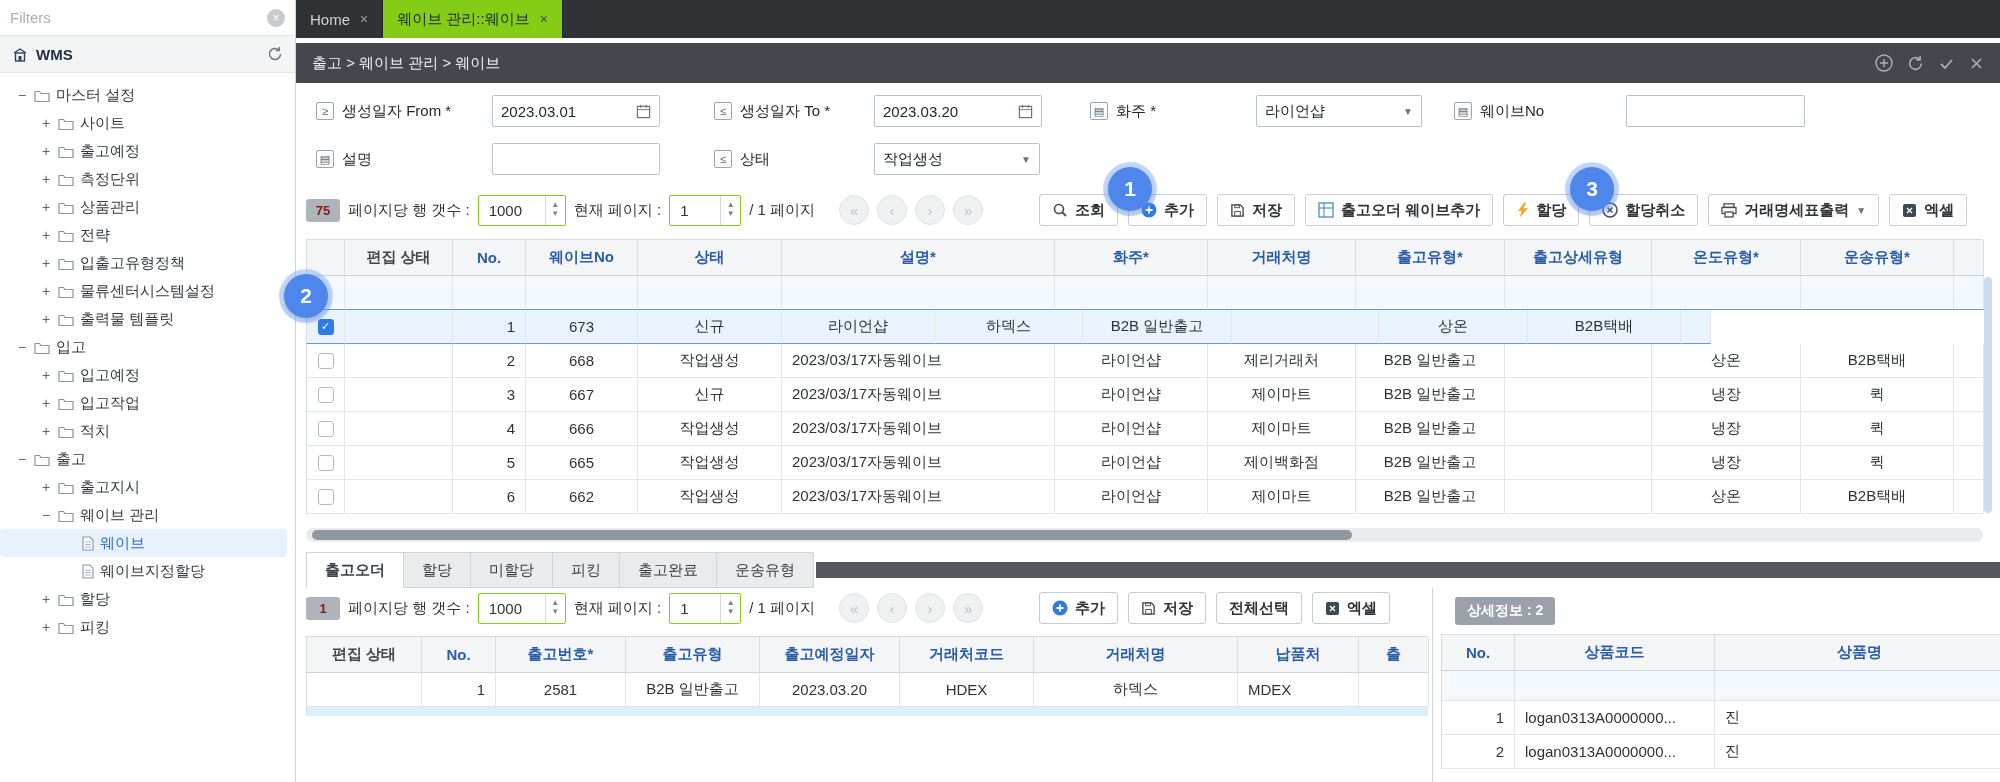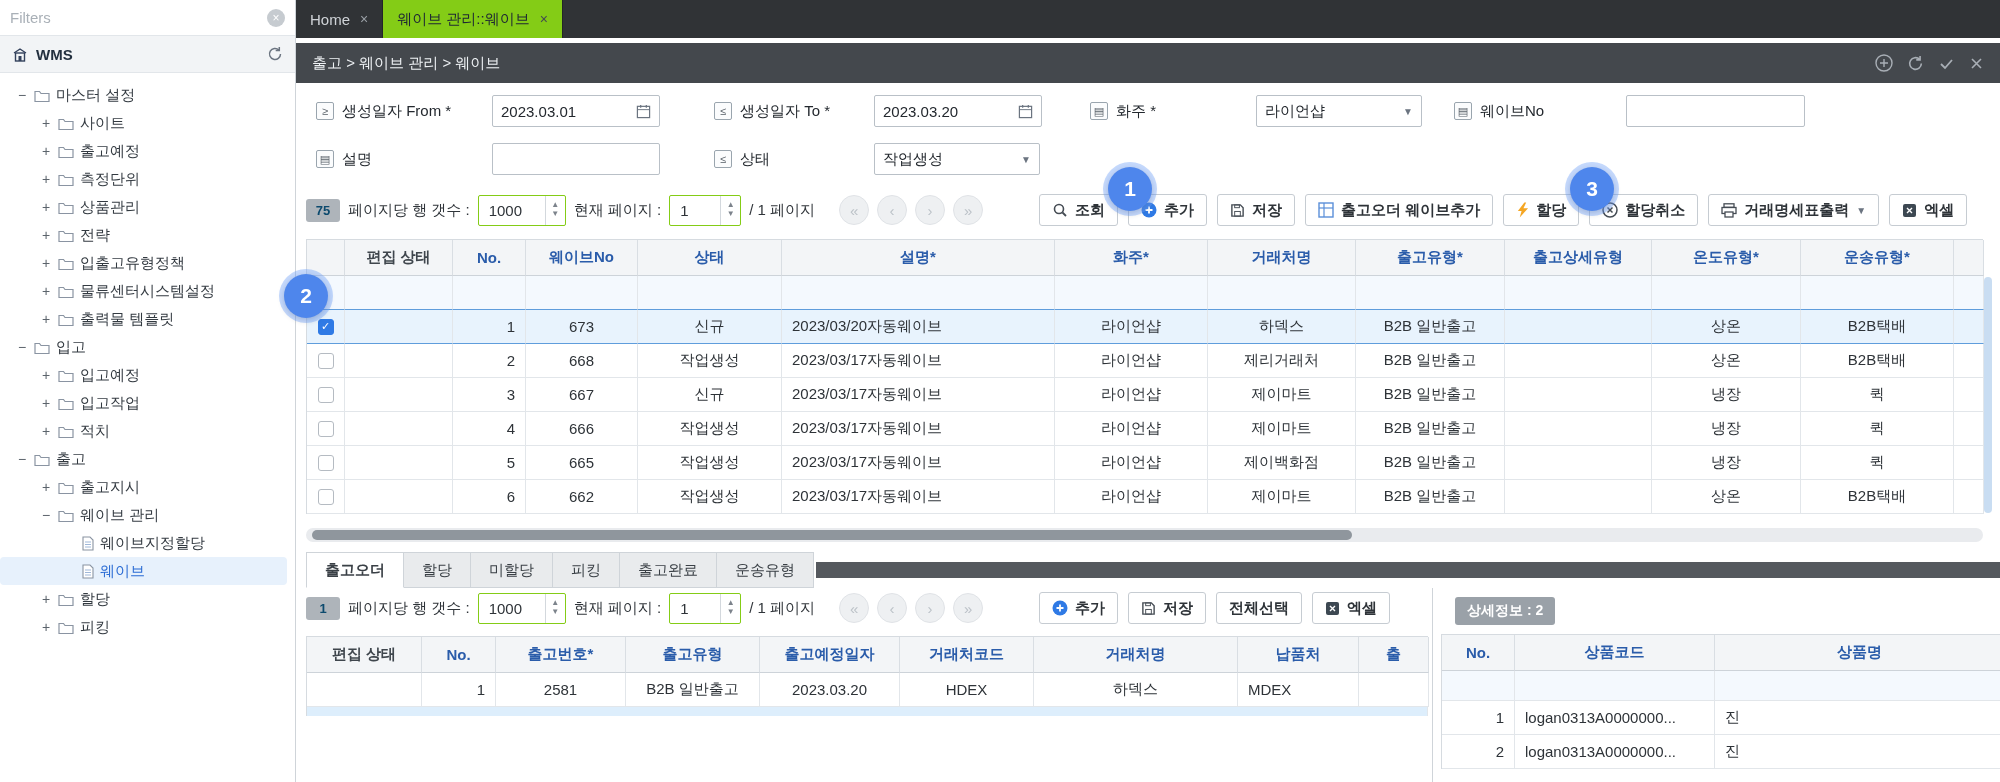--- a/index.html
+++ b/index.html
@@ -51,21 +51,21 @@
 .fvalbox .cal{margin-left:auto}
 .fvalbox .car{margin-left:auto;color:#6b7480;font-size:10px}
 .fvalbox input{border:none;outline:none;width:100%}
 .f1{left:20px}.f2{left:418px}.f3{left:794px}.f4{left:1158px}.f5{left:20px}.f6{left:418px}
 .f1 .flabel{width:150px}.f2 .flabel{width:134px}.f3 .flabel{width:140px}.f4 .flabel{width:146px}.f5 .flabel{width:150px}.f6 .flabel{width:134px}
 .w168{width:168px}.w166{width:166px}.w179{width:179px}
 
 
 .toolbar{height:38px;display:flex;align-items:center;padding-left:10px}
 .btoolbar{height:36px;margin-top:2px}
-.count-badge{min-width:34px;height:23px;background:#aeb4ba;border-radius:3px;color:#0c4a6e;font-size:13px;font-weight:bold;display:flex;align-items:center;justify-content:center;padding:0 6px;flex-shrink:0}
+.count-badge{min-width:34px;height:23px;background:#aeb4ba;border-radius:3px;color:#7f1d1d;font-size:13px;font-weight:bold;display:flex;align-items:center;justify-content:center;padding:0 6px;flex-shrink:0}
 .tb-label{margin:0 8px;color:#30353a;white-space:nowrap;flex-shrink:0}
 .spinner{height:31px;border:1px solid #84cc16;border-radius:2px;background:#fff;display:flex;align-items:stretch;flex-shrink:0}
 .spinner .val{display:flex;align-items:center;padding:0 10px;flex:1}
 .spin{width:20px;border-left:1px solid #d3d8dd;display:flex;flex-direction:column;align-items:center;justify-content:center;color:#7c838b;font-size:8px;line-height:1.1}
 .w88{width:88px}.w72{width:72px}
 .pager{display:flex;gap:8px;margin-left:16px;flex-shrink:0}
 .pg{width:30px;height:30px;border-radius:50%;background:#eef0f2;border:1px solid #e0e3e7;color:#bcc2c8;font-size:15px;display:flex;align-items:center;justify-content:center}
 .tbtn{height:32px;display:flex;align-items:center;gap:7px;padding:0 12px;background:#fff;border:1px solid #c6ccd2;border-radius:3px;font-size:15px;font-weight:bold;color:#2e3338;margin-left:10px;white-space:nowrap;flex-shrink:0;cursor:pointer}
 .tbtn.first{margin-left:56px}
 .caret{color:#6b7480;font-size:10px}
@@ -271,43 +271,43 @@
       </div>
       <div class="tree-row lvl1">
         <span class="tree-toggle">−</span>
         <span class="tree-ico">
           <svg width="16" height="13" viewBox="0 0 16 13">
             <path d="M1 2.5h4.5l1.5 2H15v8H1z" fill="#fff" stroke="#8a94a2" stroke-width="1.2"></path>
           </svg>
         </span>
         <span class="tree-label">웨이브 관리</span>
       </div>
-      <div class="tree-row lvl2">
+      <div class="tree-row lvl2 selected">
         <span class="tree-toggle"></span>
         <span class="tree-ico">
           <svg width="12" height="15" viewBox="0 0 12 15">
             <path d="M1 1h7l3 3v10H1z" f="" fill="#fff" stroke="#8a94a2" stroke-width="1.1"></path>
             <line x1="3" y1="6" x2="9" y2="6" stroke="#9fb7d8"></line>
             <line x1="3" y1="8.5" x2="9" y2="8.5" stroke="#9fb7d8"></line>
             <line x1="3" y1="11" x2="9" y2="11" stroke="#9fb7d8"></line>
           </svg>
         </span>
-        <span class="tree-label">웨이브지정할당</span>
-      </div>
-      <div class="tree-row lvl2 selected">
+        <span class="tree-label">웨이브</span>
+      </div>
+      <div class="tree-row lvl2">
         <span class="tree-toggle"></span>
         <span class="tree-ico">
           <svg width="12" height="15" viewBox="0 0 12 15">
             <path d="M1 1h7l3 3v10H1z" f="" fill="#fff" stroke="#8a94a2" stroke-width="1.1"></path>
             <line x1="3" y1="6" x2="9" y2="6" stroke="#9fb7d8"></line>
             <line x1="3" y1="8.5" x2="9" y2="8.5" stroke="#9fb7d8"></line>
             <line x1="3" y1="11" x2="9" y2="11" stroke="#9fb7d8"></line>
           </svg>
         </span>
-        <span class="tree-label">웨이브</span>
+        <span class="tree-label">웨이브지정할당</span>
       </div>
       <div class="tree-row lvl1">
         <span class="tree-toggle">+</span>
         <span class="tree-ico">
           <svg width="16" height="13" viewBox="0 0 16 13">
             <path d="M1 2.5h4.5l1.5 2H15v8H1z" fill="#fff" stroke="#8a94a2" stroke-width="1.2"></path>
           </svg>
         </span>
         <span class="tree-label">할당</span>
       </div>
@@ -565,21 +565,20 @@
         <div class="gcell al-c" style="width: 30px;"></div>
       </div>
       <div class="grow selected">
         <div class="gcell al-c" style="width: 38px;">
           <span class="cb checked">✓</span>
         </div>
         <div class="gcell al-c" style="width: 108px;"></div>
         <div class="gcell al-r" style="width: 73px;">1</div>
         <div class="gcell al-c" style="width: 112px;">673</div>
         <div class="gcell al-c" style="width: 144px;">신규</div>
-        <div class="gcell al-l" style="width: 273px;">2023/03/20자동웨이브</div>
         <div class="gcell al-c" style="width: 153px;">라이언샵</div>
         <div class="gcell al-c" style="width: 148px;">하덱스</div>
         <div class="gcell al-c" style="width: 149px;">B2B 일반출고</div>
         <div class="gcell al-c" style="width: 147px;"></div>
         <div class="gcell al-c" style="width: 149px;">상온</div>
         <div class="gcell al-c" style="width: 153px;">B2B택배</div>
         <div class="gcell al-c" style="width: 30px;"></div>
       </div>
       <div class="grow">
         <div class="gcell al-c" style="width: 38px;">

